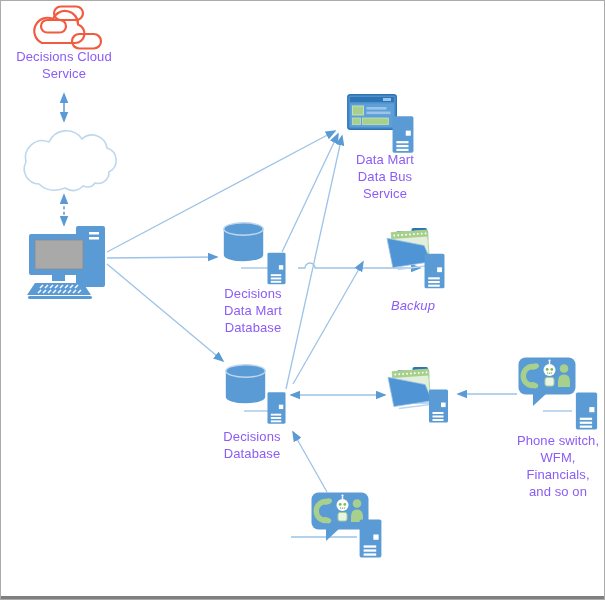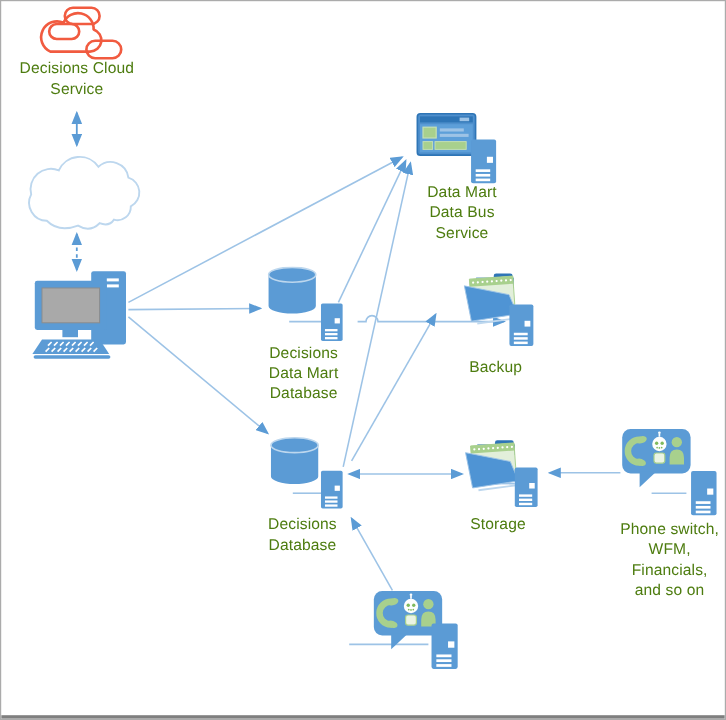--- a/index.html
+++ b/index.html
@@ -4,21 +4,21 @@
 <style>
   html,body{margin:0;padding:0;background:#fff;}
   #canvas{
     position:relative;width:605px;height:600px;background:#ffffff;
     border:1px solid #ababab;box-sizing:border-box;overflow:hidden;
     font-family:"Liberation Sans",sans-serif;
   }
   #bottom-edge{position:absolute;left:0;right:0;bottom:0;height:3px;background:#7f7f7f;}
   svg.layer{position:absolute;left:0;top:0;}
   .lbl{
-    position:absolute;color:#4d7c0f;font-size:13px;line-height:1.32;
+    position:absolute;color:#8b5cf6;font-size:13px;line-height:1.32;
     text-align:center;white-space:pre-line;letter-spacing:0.1px;
   }
 </style>
 </head>
 <body>
 
 <div id="canvas">
 
   <svg class="layer" width="605" height="600" viewBox="0 0 605 600">
     <defs>
@@ -202,26 +202,25 @@
 
 
   <div class="lbl" style="left:334px;top:150px;width:100px;">Data Mart
 Data Bus
 Service</div>
 
   <div class="lbl" style="left:202px;top:284px;width:100px;">Decisions
 Data Mart
 Database</div>
 
-  <div class="lbl" style="left:362px;top:296px;width:100px;">Backup</div>
+  <div class="lbl" style="left:362px;top:296px;width:100px;font-style:italic;">Backup</div>
 
   <div class="lbl" style="left:201px;top:427px;width:100px;">Decisions
 Database</div>
 
-  <div class="lbl" style="left:364px;top:427px;width:100px;">Storage</div>
 
   <div class="lbl" style="left:500px;top:431px;width:114px;">Phone switch,
 WFM,
 Financials,
 and so on</div>
 
 
   <div id="bottom-edge"></div>
 </div>
 

